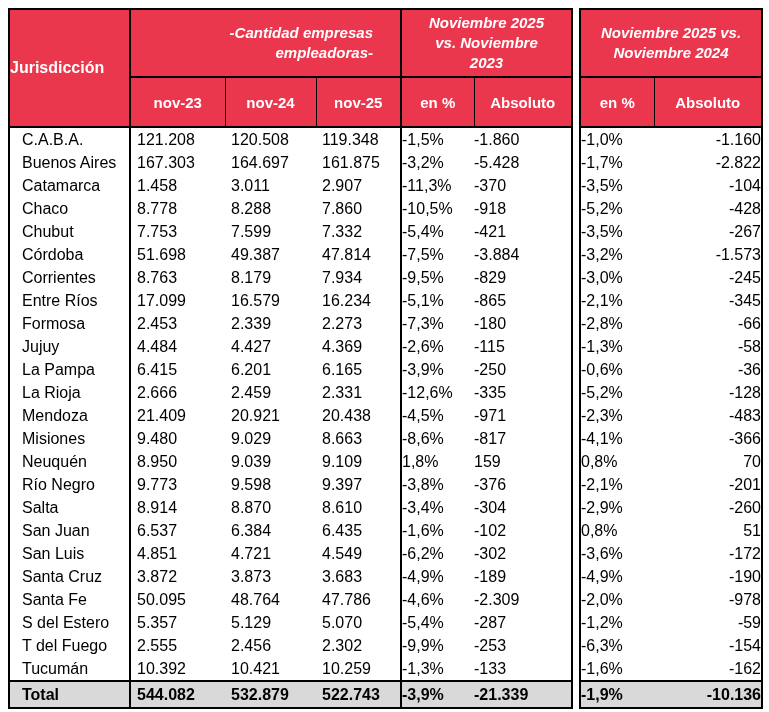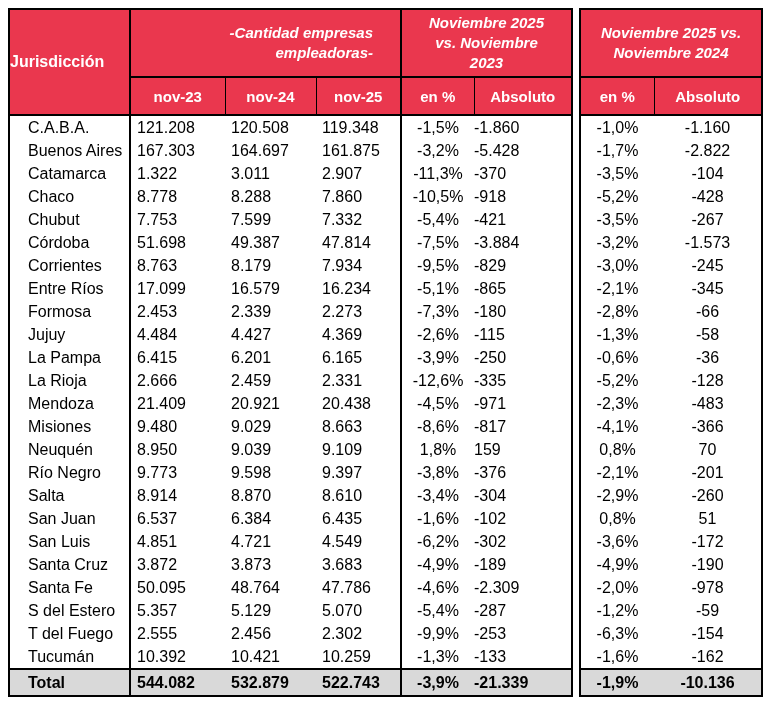--- a/index.html
+++ b/index.html
@@ -40,47 +40,47 @@
     font-size:15px;
     text-align:center;
     line-height:1.35;
   }
   th.group .inner{ display:inline-block; }
   th.g1 .inner{ max-width:215px;text-align:right; }
   th.g2 .inner{ max-width:122px; }
   th.g3 .inner{ max-width:152px; }
 
   tr.hrow2 th{
-    height:38px;
+    height:50px;
     border:1px solid var(--border);
     border-bottom:2px solid var(--border);
     font-size:15px;
     text-align:center;
     vertical-align:middle;
   }
   .br2{ border-right:2px solid var(--border) !important; }
   .bl2{ border-left:2px solid var(--border) !important; }
 
   
   .spacer{ background:#fff !important; border:none !important; }
 
   
   tbody td, tfoot td{
     font-size:16px;
     height:23px;
     line-height:23px;
     white-space:nowrap;
   }
-  td.c0{ text-align:left; padding-left:18px; border-left:2px solid var(--border); border-right:2px solid var(--border);margin-top:45px; }
+  td.c0{ text-align:left; padding-left:12px; border-left:2px solid var(--border); border-right:2px solid var(--border);margin-top:45px; }
   td.c1, td.c2, td.c3{ text-align:left; padding-left:6px; }
   td.c3{ border-right:2px solid var(--border); }
-  td.c4, td.c6{ text-align:center; }
+  td.c4, td.c6{ }
   td.c5{ text-align:left; border-right:2px solid var(--border); }
   td.c6{ border-left:2px solid var(--border); }
-  td.c7{ text-align:center; border-right:2px solid var(--border); }
+  td.c7{ text-align:right; border-right:2px solid var(--border); }
 
   
   tfoot td{
     background:var(--gray);
     font-weight:bold;
     border-top:2px solid var(--border);
     border-bottom:2px solid var(--border);
     height:25px;
     line-height:25px;
   }
@@ -144,21 +144,21 @@
           <td class="c2">164.697</td>
           <td class="c3">161.875</td>
           <td class="c4">-3,2%</td>
           <td class="c5">-5.428</td>
           <td class="spacer"></td>
           <td class="c6">-1,7%</td>
           <td class="c7">-2.822</td>
         </tr>
         <tr>
           <td class="c0">Catamarca</td>
-          <td class="c1">1.322</td>
+          <td class="c1">1.458</td>
           <td class="c2">3.011</td>
           <td class="c3">2.907</td>
           <td class="c4">-11,3%</td>
           <td class="c5">-370</td>
           <td class="spacer"></td>
           <td class="c6">-3,5%</td>
           <td class="c7">-104</td>
         </tr>
         <tr>
           <td class="c0">Chaco</td>

